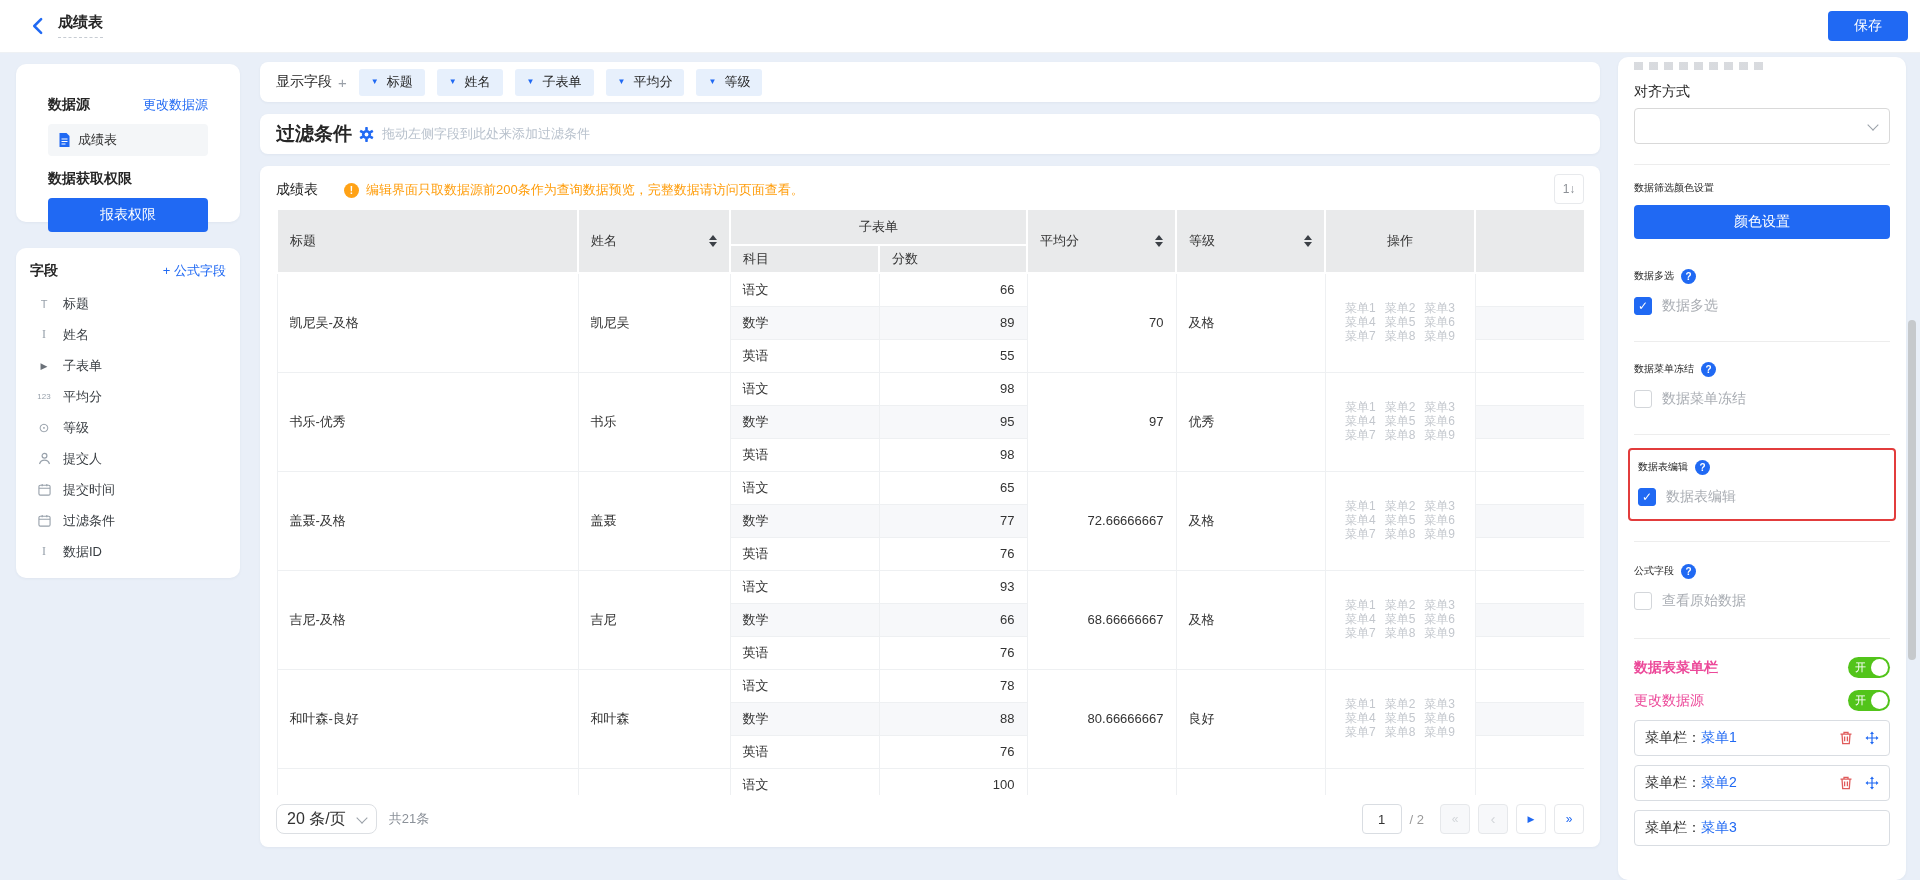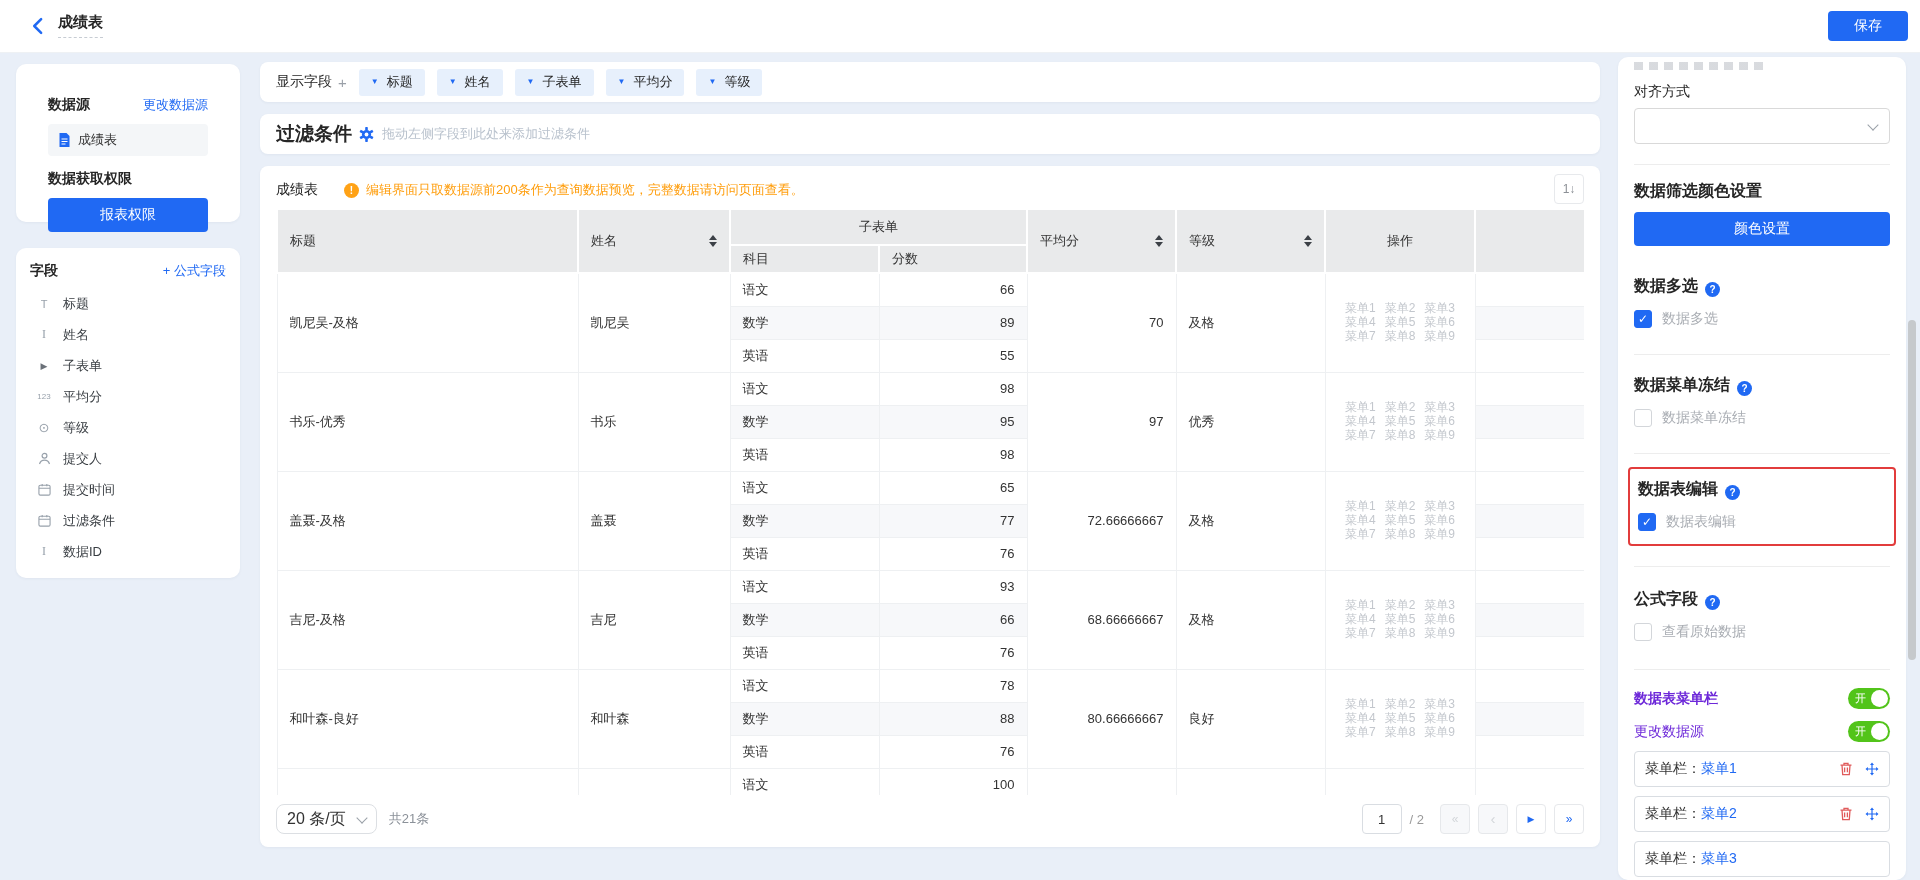--- a/index.html
+++ b/index.html
@@ -86,32 +86,32 @@
   .pbtn.last::after{content:"»"}
 
   
   #panel{left:1618px;top:57px;width:288px;height:823px;border-radius:10px;padding:2px 16px 0;box-sizing:border-box}
   .clipped{height:8px;margin-top:3px;width:130px;background:repeating-linear-gradient(90deg,#b9bdc4 0 9px,transparent 9px 15px);opacity:.55}
   #settings-btn{margin-top:8px;height:34px;border:1px solid #d9d9d9;border-radius:4px;display:flex;align-items:center;justify-content:center;font-size:14px;color:#333;cursor:pointer}
   .plabel{margin-top:13px;font-size:14px;color:#262626}
   #align-select{margin-top:7px;height:34px;border:1px solid #d9d9d9;border-radius:4px;position:relative;cursor:pointer}
   #align-select .chev{position:absolute;right:12px;top:12px}
   .divider{height:1px;background:#ededed;margin-top:20px}
-  .sec-head{display:flex;align-items:flex-end;gap:7px;font-size:16px;font-weight:700;color:#262626}
+  .sec-head{display:flex;align-items:flex-start;gap:7px;font-size:10px;font-weight:400;color:#262626}
   .help{width:15px;height:15px;border-radius:50%;background:#2069f3;color:#fff;font-size:10px;font-weight:700;display:inline-flex;align-items:center;justify-content:center;cursor:pointer}
   .help::after{content:"?"}
   .chk-row{display:flex;align-items:center;gap:10px;margin-top:13px}
   .chk{width:18px;height:18px;border:1px solid #d3d6da;border-radius:3px;background:#fff;box-sizing:border-box;cursor:pointer;display:flex;align-items:center;justify-content:center}
   .chk.on{background:#2069f3;border-color:#2069f3;color:#fff;font-size:12px}
   .chk.on::after{content:"✓";font-weight:700}
   .chk-label{font-size:14px;color:#a9adb3}
   #blue-btn{margin-top:10px;height:34px;background:#2069f3;color:#fff;border-radius:4px;display:flex;align-items:center;justify-content:center;font-size:14px;cursor:pointer}
   #edit-box{border:2px solid #e23c3c;border-radius:4px;margin:13px -6px 0;padding:10px 8px 13px}
   .trow{display:flex;justify-content:space-between;align-items:center;margin-top:12px}
-  .trow .tlabel{font-size:14px;font-weight:700;color:#6d28d9}
+  .trow .tlabel{font-size:14px;font-weight:700;color:#ec4899}
   .trow.thin .tlabel{font-weight:400}
   .toggle{width:42px;height:21px;border-radius:11px;background:#52c41a;position:relative;cursor:pointer}
   .toggle i{position:absolute;left:7px;top:3px;color:#fff;font-size:11px;font-style:normal;line-height:15px}
   .toggle u{position:absolute;right:2px;top:2px;width:17px;height:17px;border-radius:50%;background:#fff}
   .menu-row{margin-top:9px;height:36px;border:1px solid #d9dde2;border-radius:4px;display:flex;align-items:center;padding:0 10px;font-size:14px;box-sizing:border-box}
   .menu-row .pfx{color:#333}
   .menu-row .mname{color:#2069f3;cursor:pointer}
   .menu-row .icons{margin-left:auto;display:flex;align-items:center;gap:12px}
   .icons span{display:flex;cursor:pointer}
   #scrollbar{position:absolute;right:4px;top:320px;width:8px;height:340px;background:#c6c9cc;border-radius:4px;cursor:pointer}

